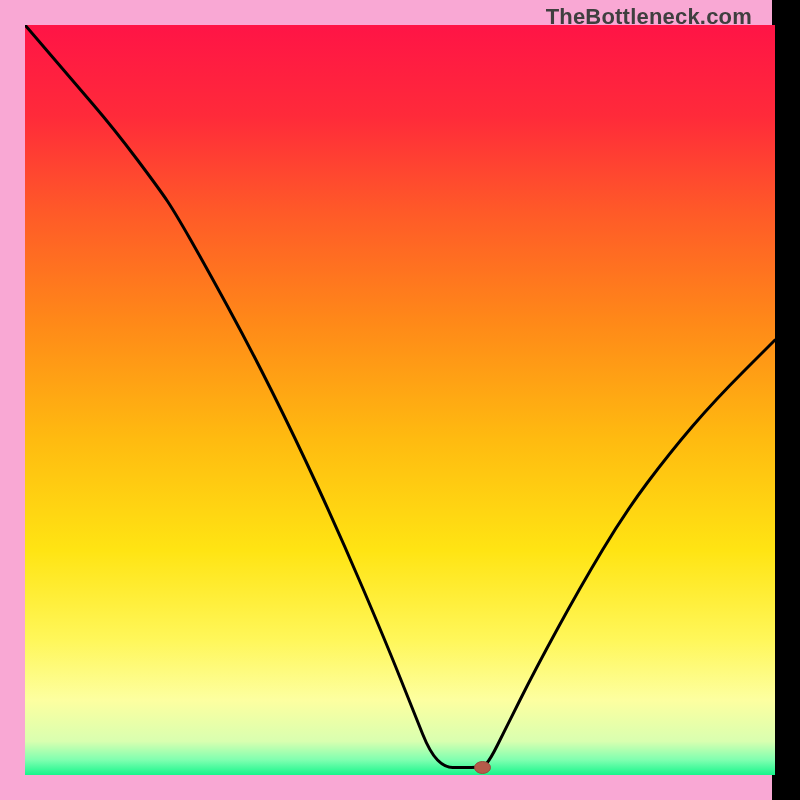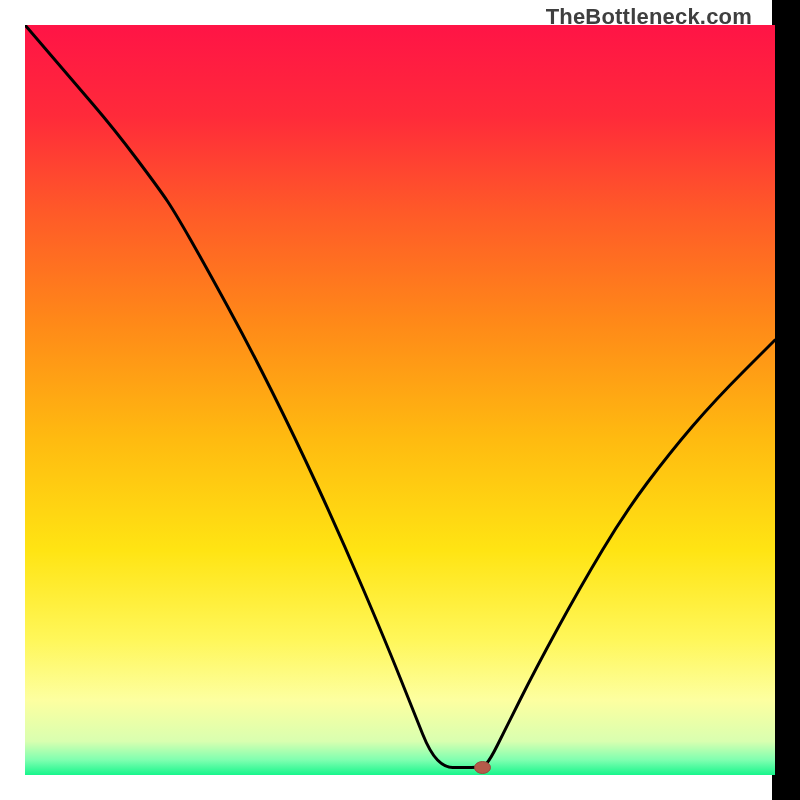--- a/index.html
+++ b/index.html
@@ -8,21 +8,21 @@
     width: 800px;
     height: 800px;
     background: #000;
     overflow: hidden;
     font-family: Arial, Helvetica, sans-serif;
   }
   .frame {
     position: relative;
     width: 772px;
     height: 800px;
-    background: #ffffff;
+    background: #f9a8d4;
   }
   .watermark {
     position: absolute;
     top: 4px;
     right: 20px;
     color: #3f3f3f;
     font-size: 22px;
     font-weight: 600;
     letter-spacing: 0.2px;
     z-index: 10;

